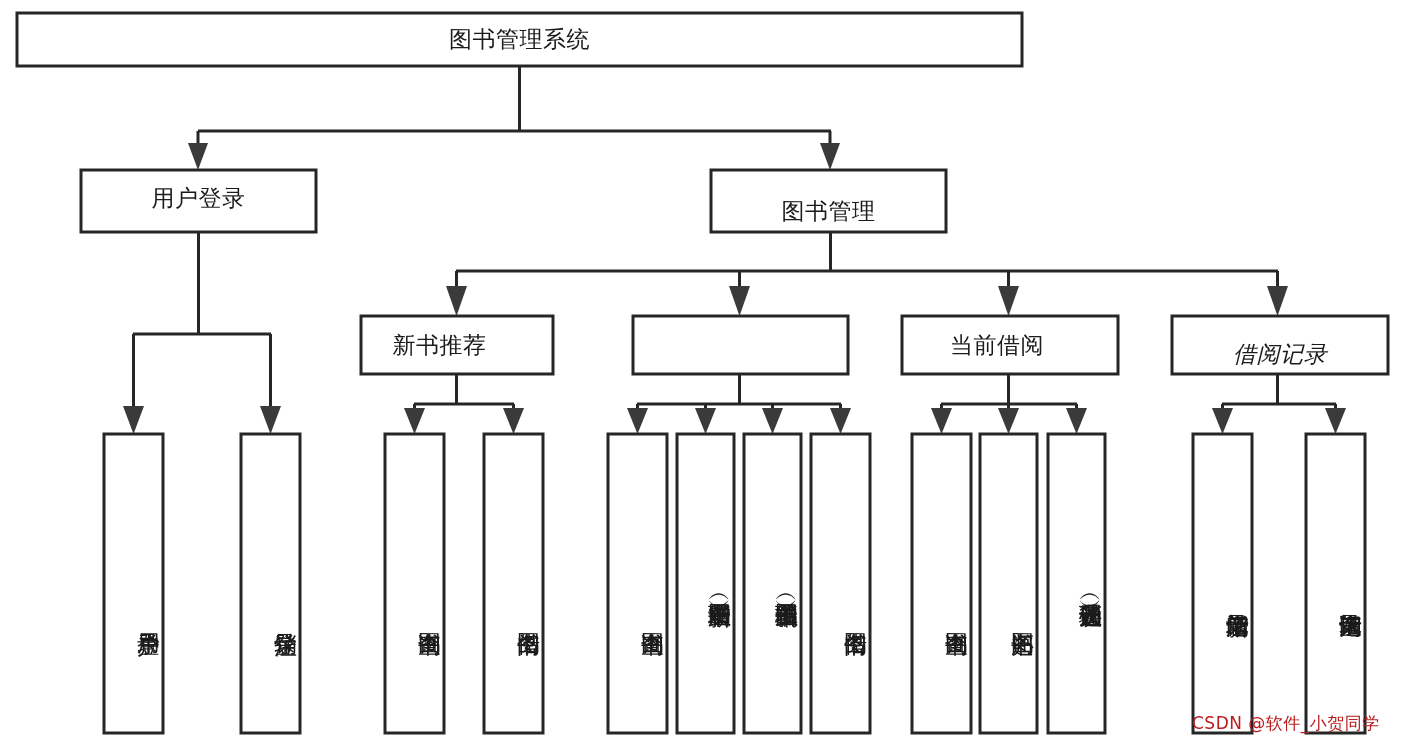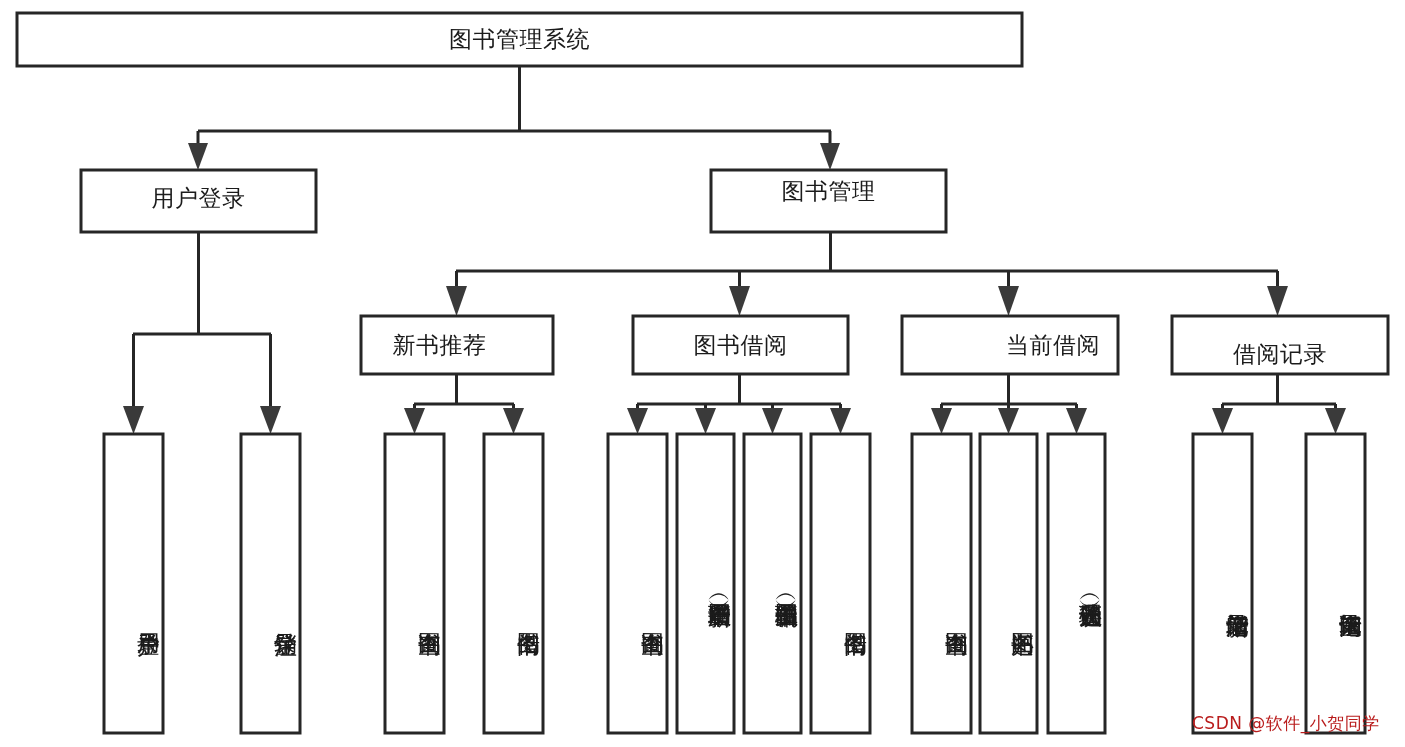--- a/index.html
+++ b/index.html
@@ -179,29 +179,28 @@
 
       <rect class="node-box" x="1193" y="434" width="59" height="299"></rect>
       <rect class="node-box" x="1306" y="434" width="59" height="299"></rect>
     </g>
   </svg>
 
   <div class="node-label-h" style="left:17px; top:13px; width:1005px; height:53px;">图书管理系统</div>
 
   <div class="node-label-h" style="left:81px; top:170px; width:235px; height:56px;">用户登录</div>
 
-  <div class="node-label-h" style="left:711px; top:162px; width:235px; height:58px;">图书管理</div>
+  <div class="node-label-h" style="left:711px; top:182px; width:235px; height:58px;">图书管理</div>
 
   <div class="node-label-h" style="left:361px; top:316px; width:157px; height:58px;">新书推荐</div>
 
-  <div class="node-label-h" style="left:633px; top:316px; width:215px; height:58px;">图书借阅</div>
-
-  <div class="node-label-h" style="left:908px; top:316px; width:216px; height:58px;padding-left:37px;">当前借阅</div>
-
-  <div class="node-label-h" style="left:1172px; top:316px; width:216px; height:76px;">借阅记录</div>
+
+  <div class="node-label-h" style="left:852px; top:316px; width:216px; height:58px;padding-left:37px;">当前借阅</div>
+
+  <div class="node-label-h" style="left:1172px; top:316px; width:216px; height:76px;font-style:italic;">借阅记录</div>
 
   <div class="node-label-v" style="left:104px; top:505px; width:59px; height:220px;">用户登录</div>
 
   <div class="node-label-v" style="left:241px; top:505px; width:59px; height:220px;">注销登录</div>
 
   <div class="node-label-v" style="left:385px; top:505px; width:59px; height:220px;">查询图书</div>
 
   <div class="node-label-v" style="left:484px; top:505px; width:59px; height:220px;">借阅图书</div>
 
   <div class="node-label-v" style="left:608px; top:505px; width:59px; height:220px;">查询图书</div>

